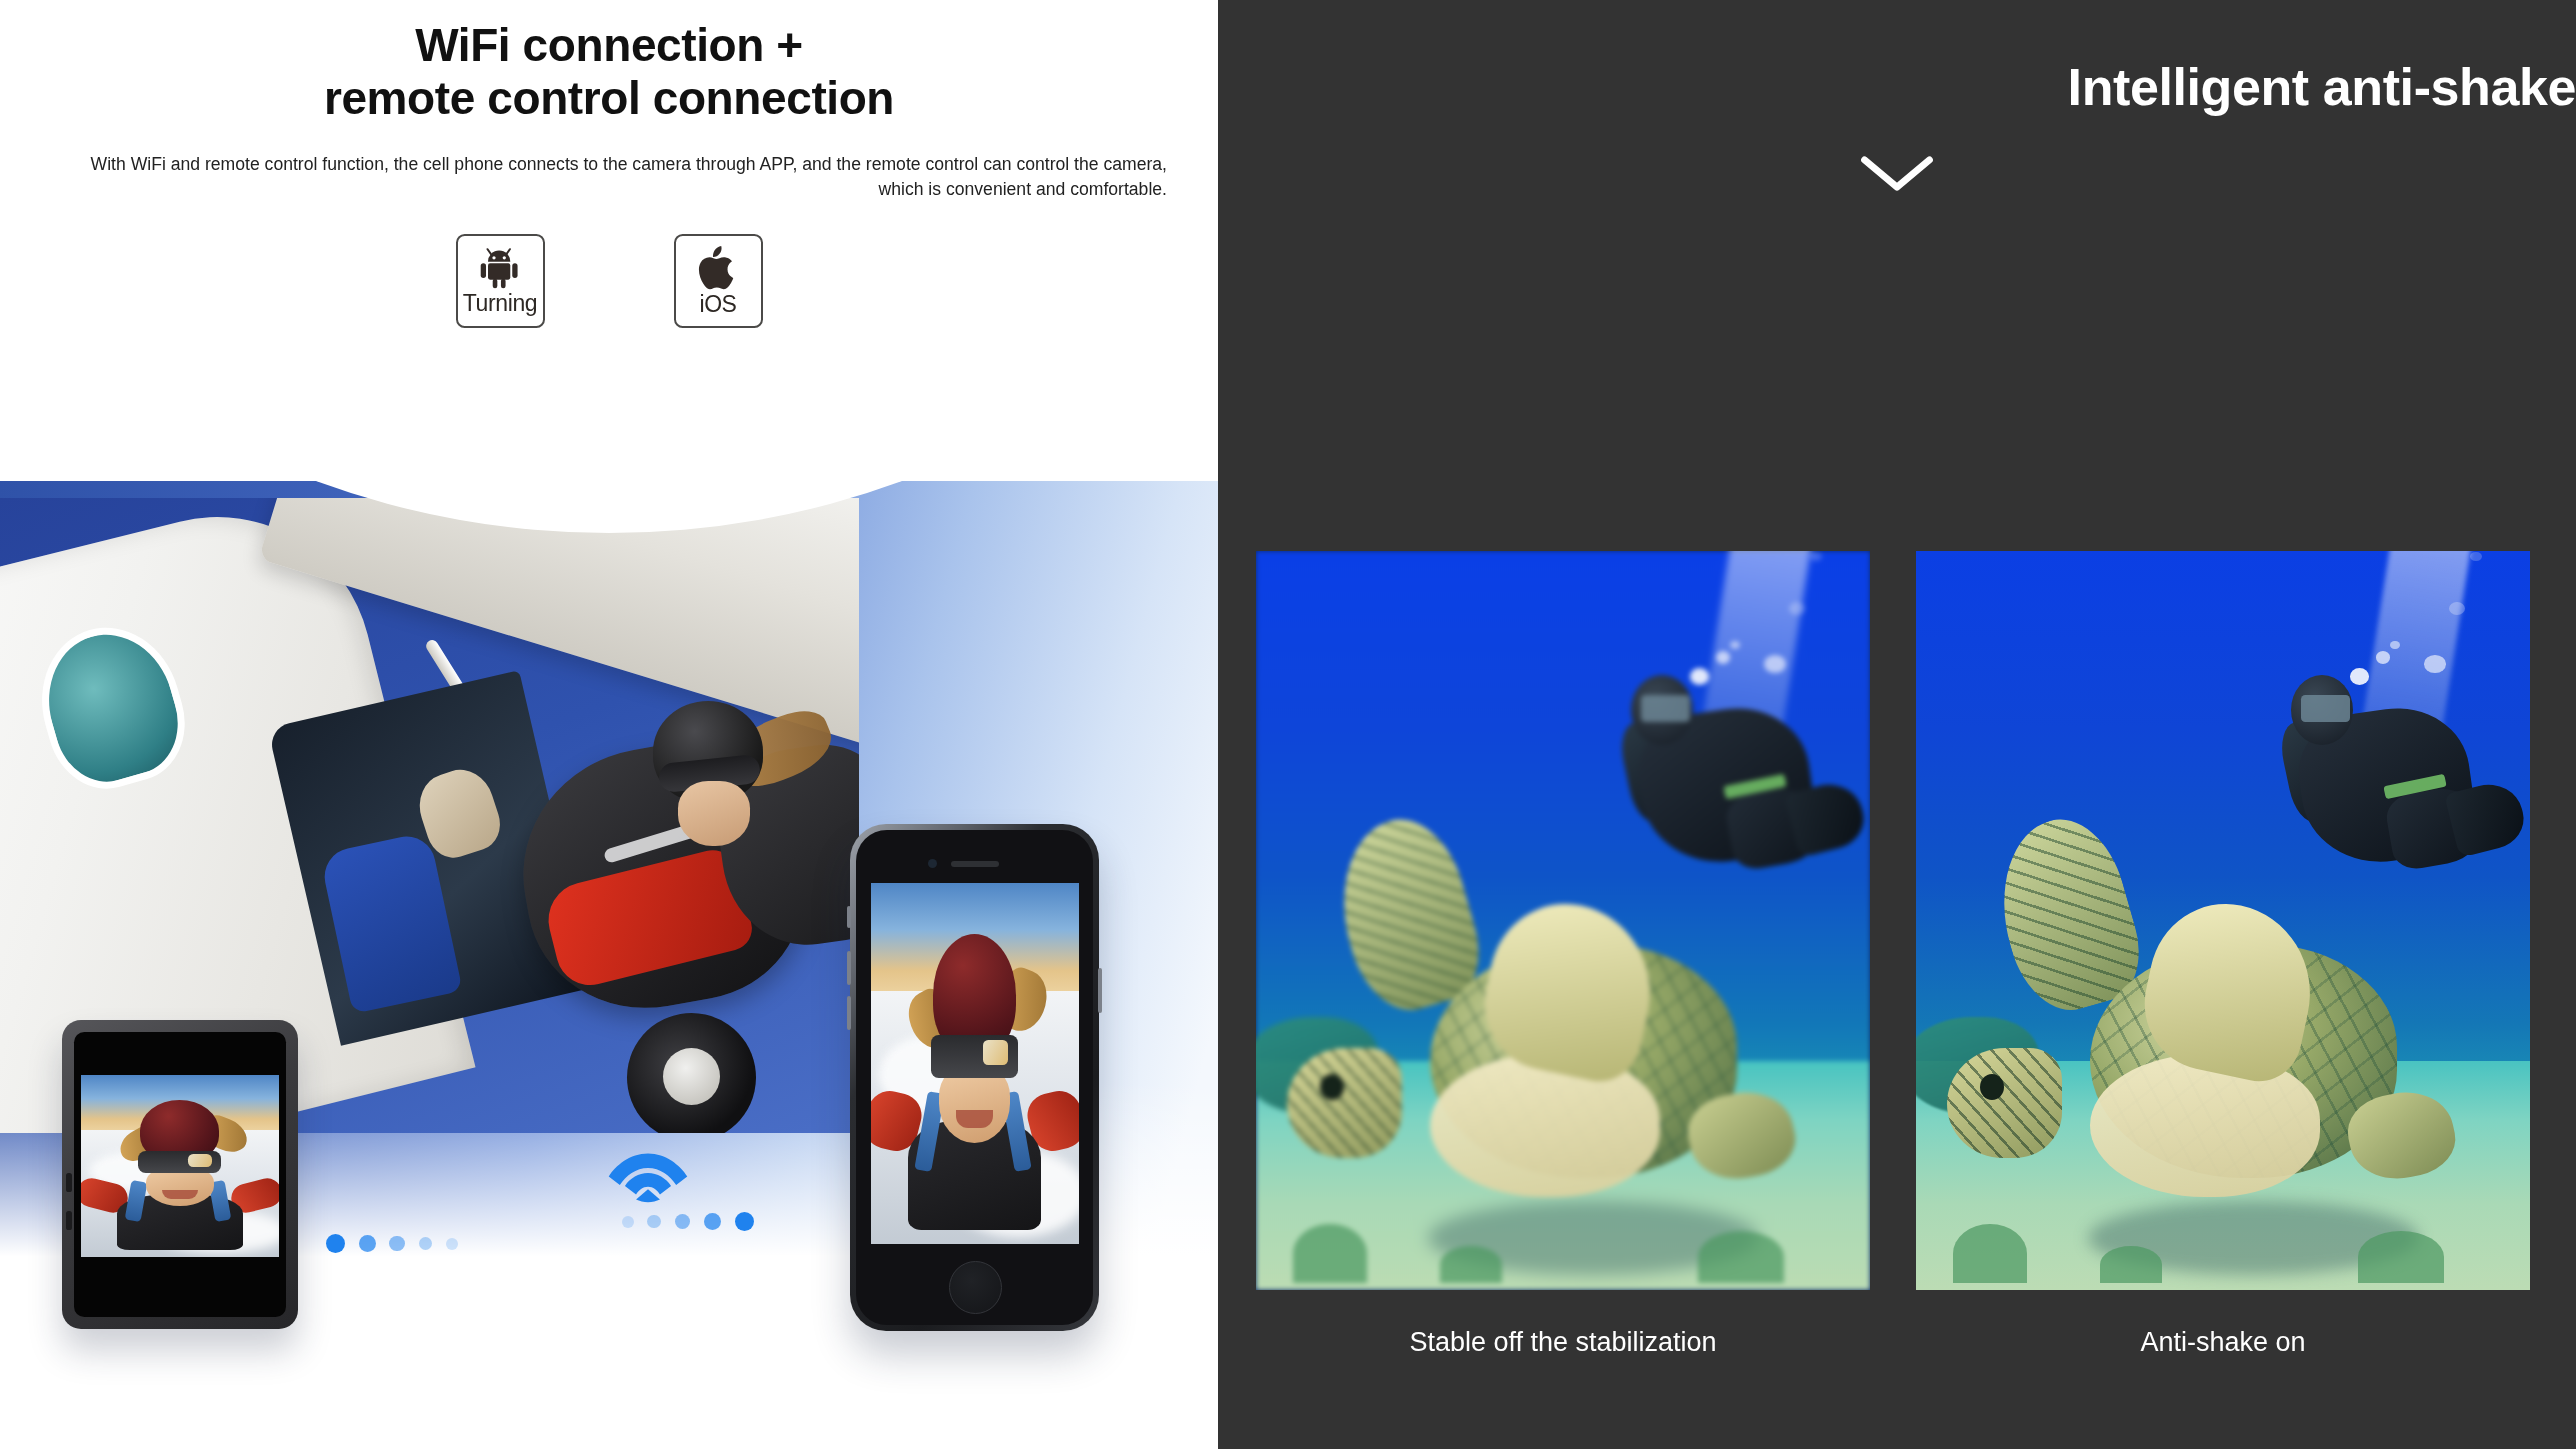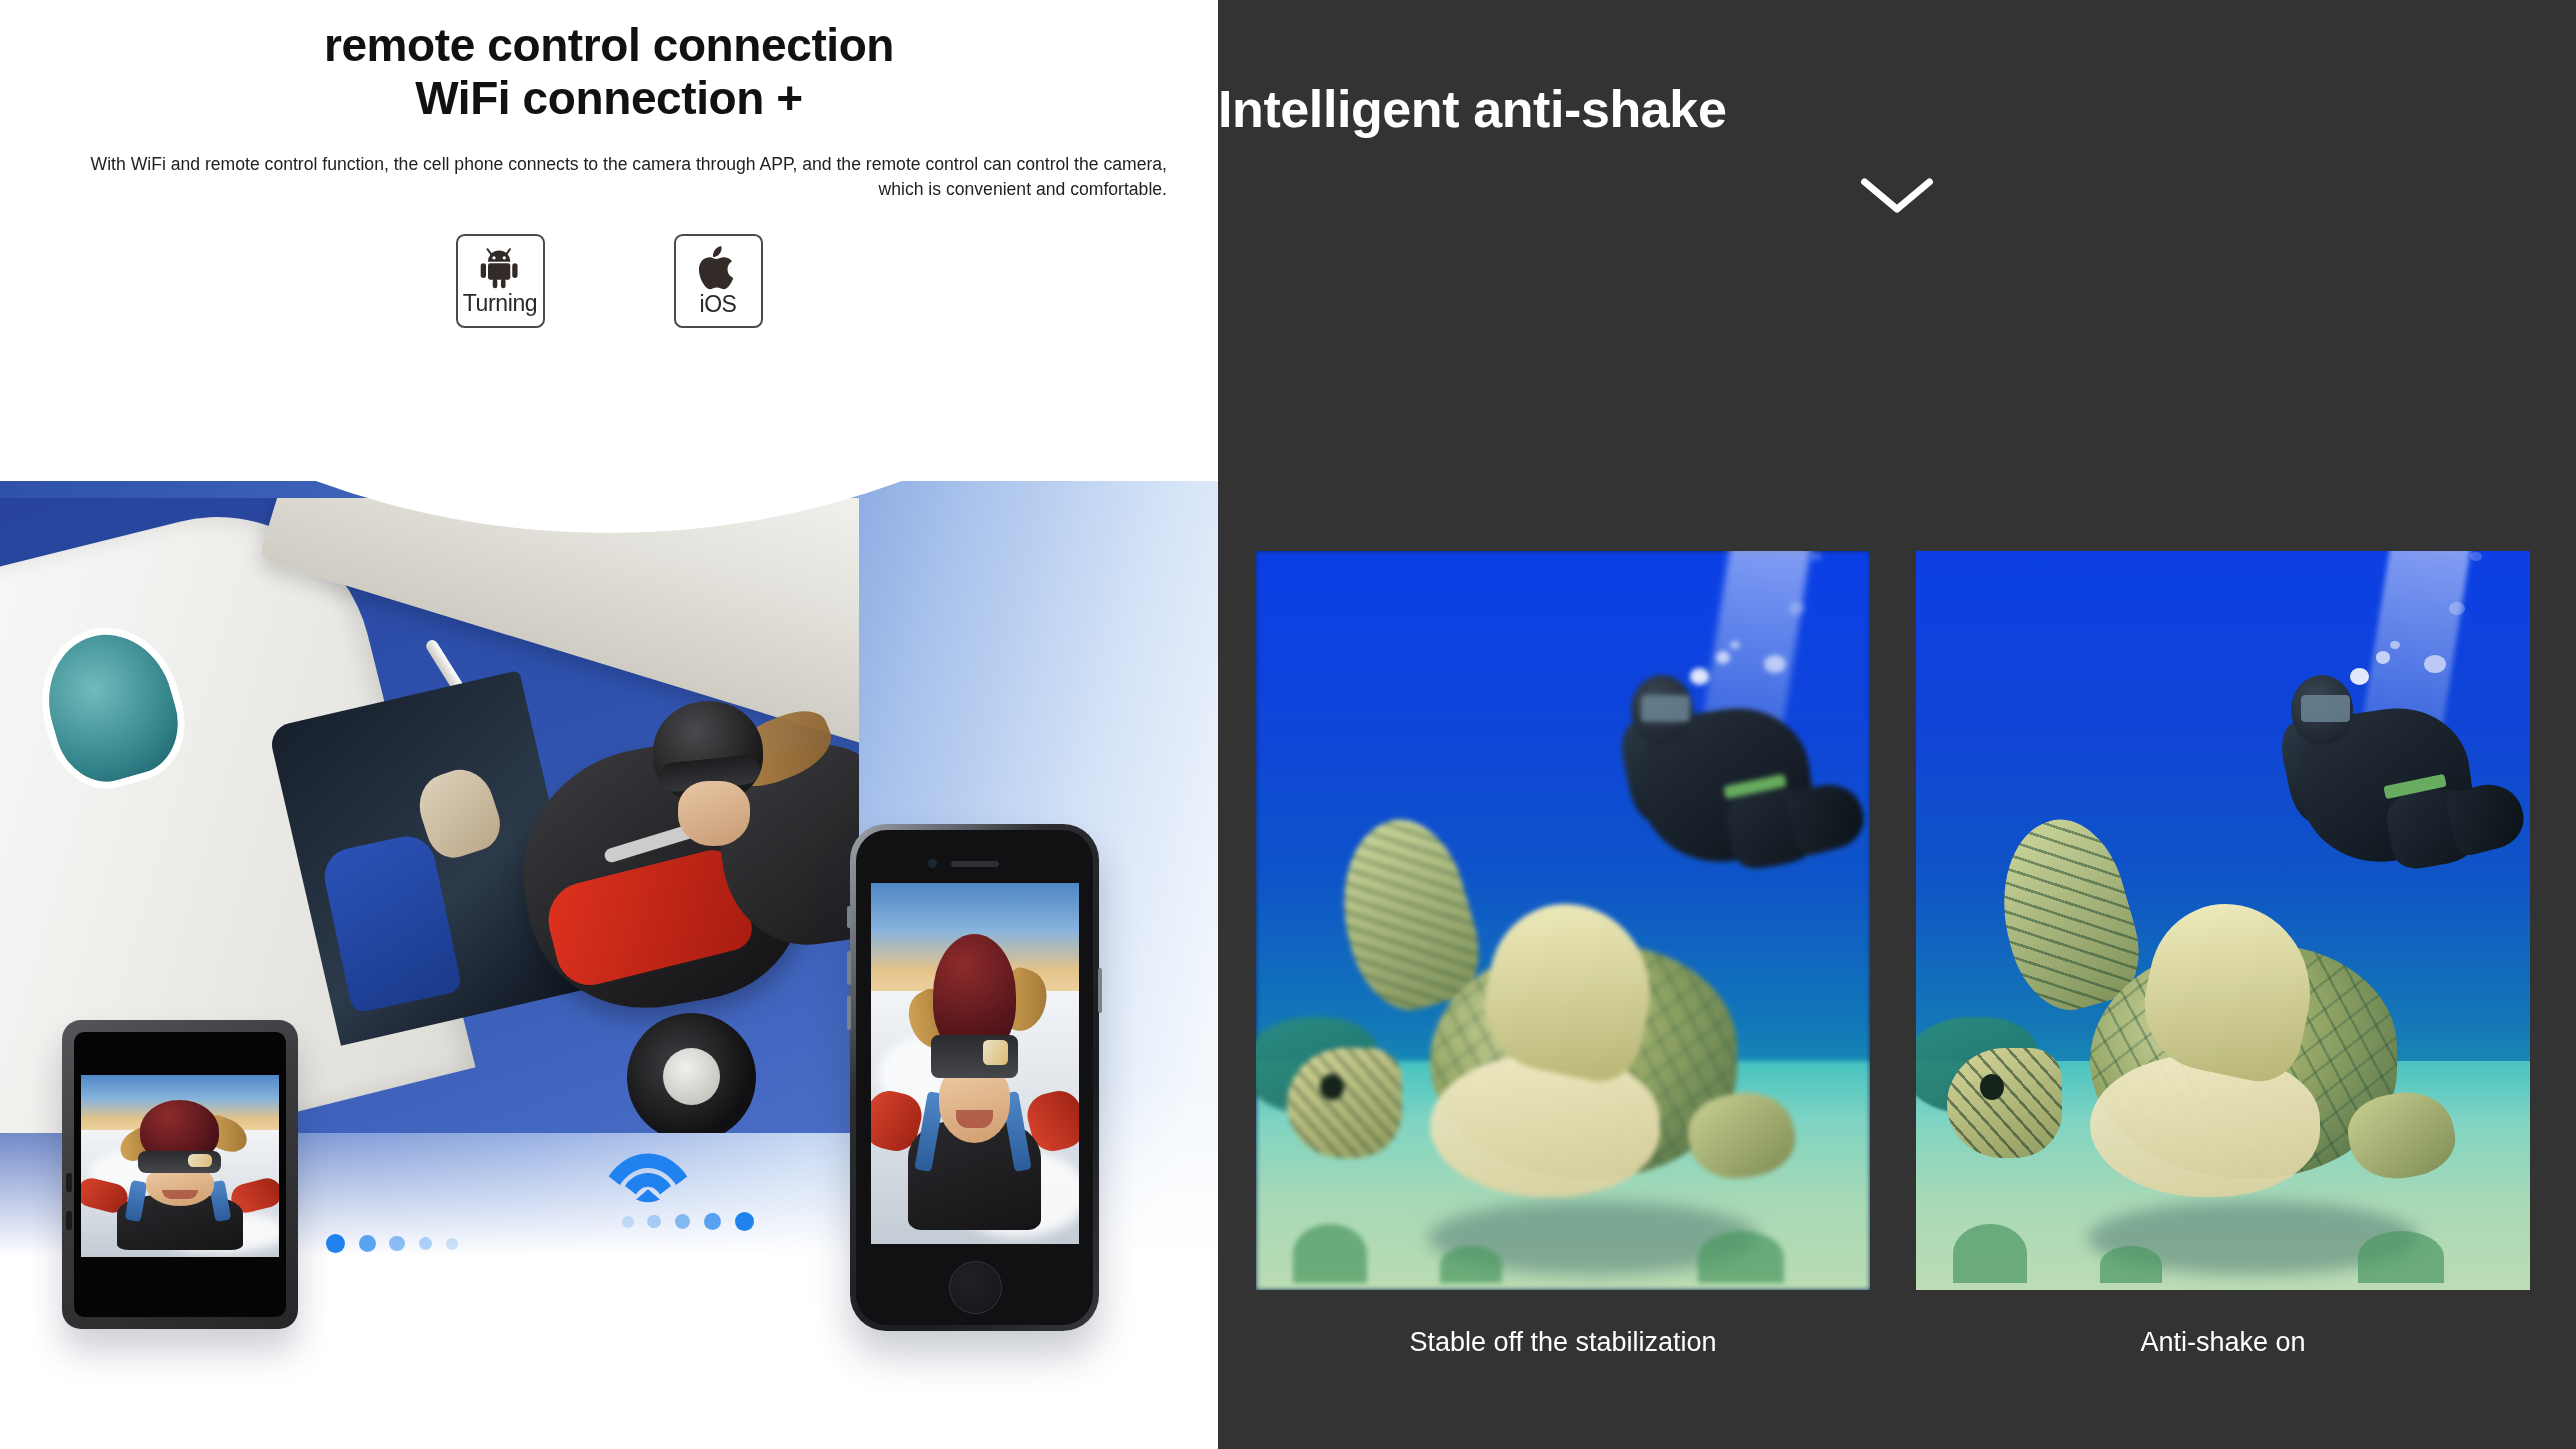--- a/index.html
+++ b/index.html
@@ -242,22 +242,22 @@
   .dots-row { display:flex; align-items:center; gap:13.7px; }
   .dots-row .dot { border-radius:50%; background:#1f82ee; }
   .dots-up { position:absolute; left:-275px; top:101px; }
   .dots-down { position:absolute; left:20.6px; top:79px; }
 
   
   .right-panel {
     position:relative; width:1358px; height:1449px; background:#333333; overflow:hidden;
   }
   .r-title {
-    text-align:left; color:#ffffff; font-weight:bold;
-    font-size:52px; letter-spacing:-0.4px; padding-top:57px;margin-top:22px;
+    text-align:right; color:#ffffff; font-weight:bold;
+    font-size:52px; letter-spacing:-0.4px; padding-top:57px;
   }
   .r-sub {
     text-align:center; color:#f0f0f0; font-size:25px; margin-top:38px; font-weight:normal;
   }
   .chev-wrap { display:flex; justify-content:center; margin-top:36px; }
 
   .compare { position:absolute; left:38px; top:551px; display:flex; gap:46px; }
   .shot {
     position:relative; width:614px; height:739px; overflow:hidden;
     background:#0a2a6b;
@@ -415,22 +415,22 @@
       <div class="face"></div>
       <div class="wheel"></div>
       <div class="wheel-hub"></div>
     </div>
 
     <div class="white-block"></div>
     <div class="white-curve"></div>
 
     <div class="head-content">
       <div class="title-main">
+        <div>WiFi connection +</div>
         <div>remote control connection</div>
-        <div>WiFi connection +</div>
       </div>
       <div class="title-sub">With WiFi and remote control function, the cell phone connects to the camera through APP, and the remote control can control the camera, which is convenient and comfortable.</div>
 
       <div class="badges">
         <div class="badge">
           <span>
             <svg width="48" height="43" viewBox="0 0 56 50">
               <g fill="#332b27">
                 <path d="M18 9 L13.5 2.5" stroke="#332b27" stroke-width="2.4" fill="none" stroke-linecap="round"></path>
                 <path d="M35 9 L39.5 2.5" stroke="#332b27" stroke-width="2.4" fill="none" stroke-linecap="round"></path>

